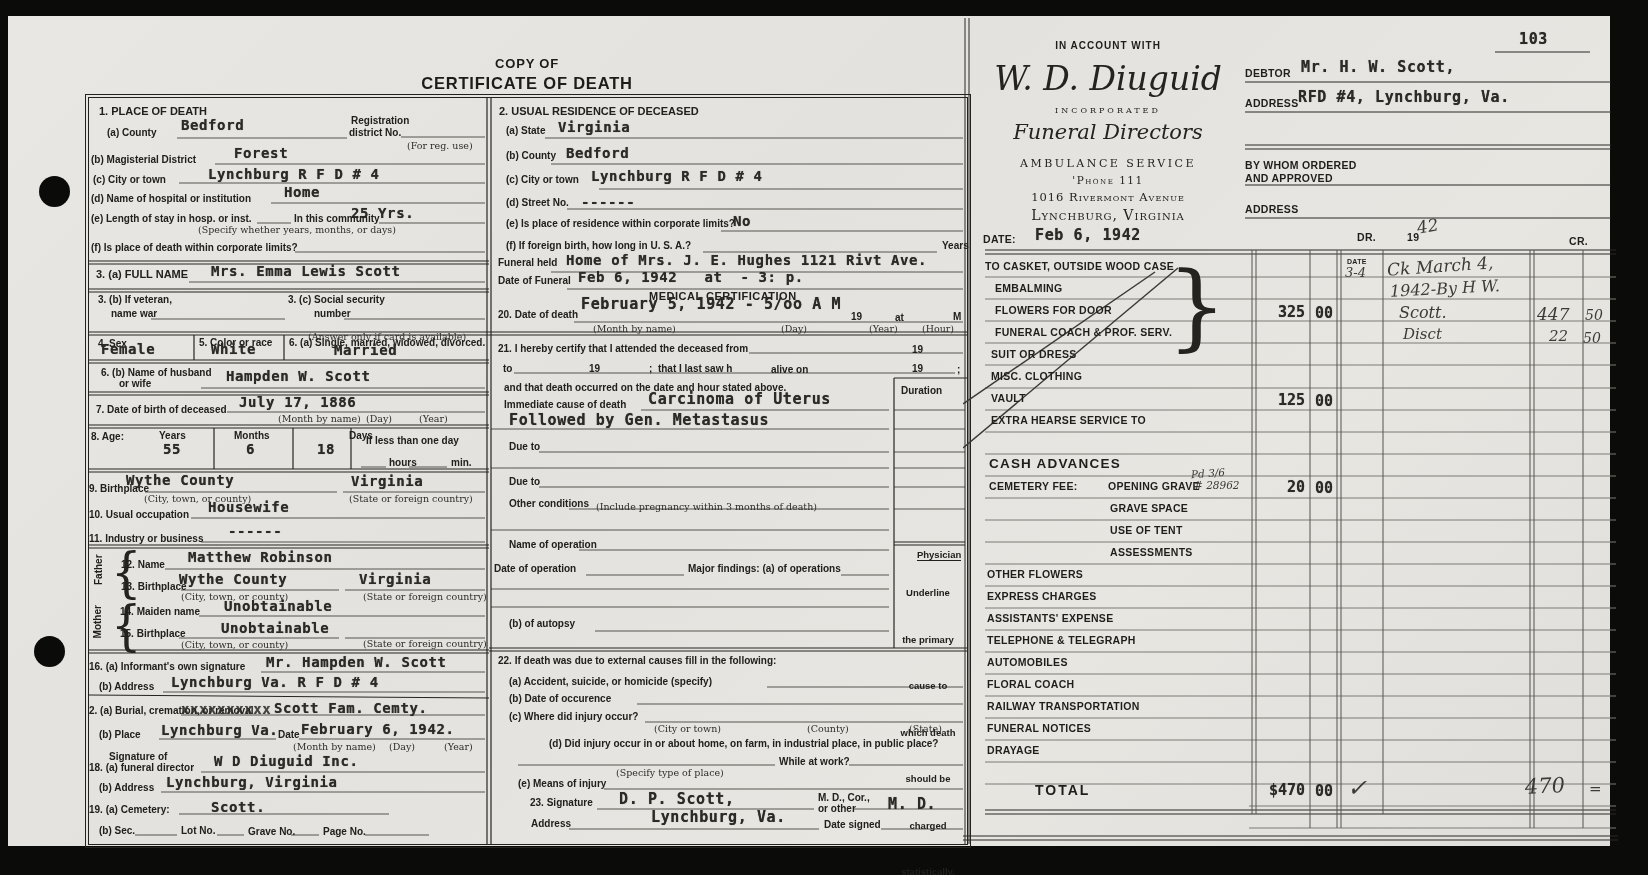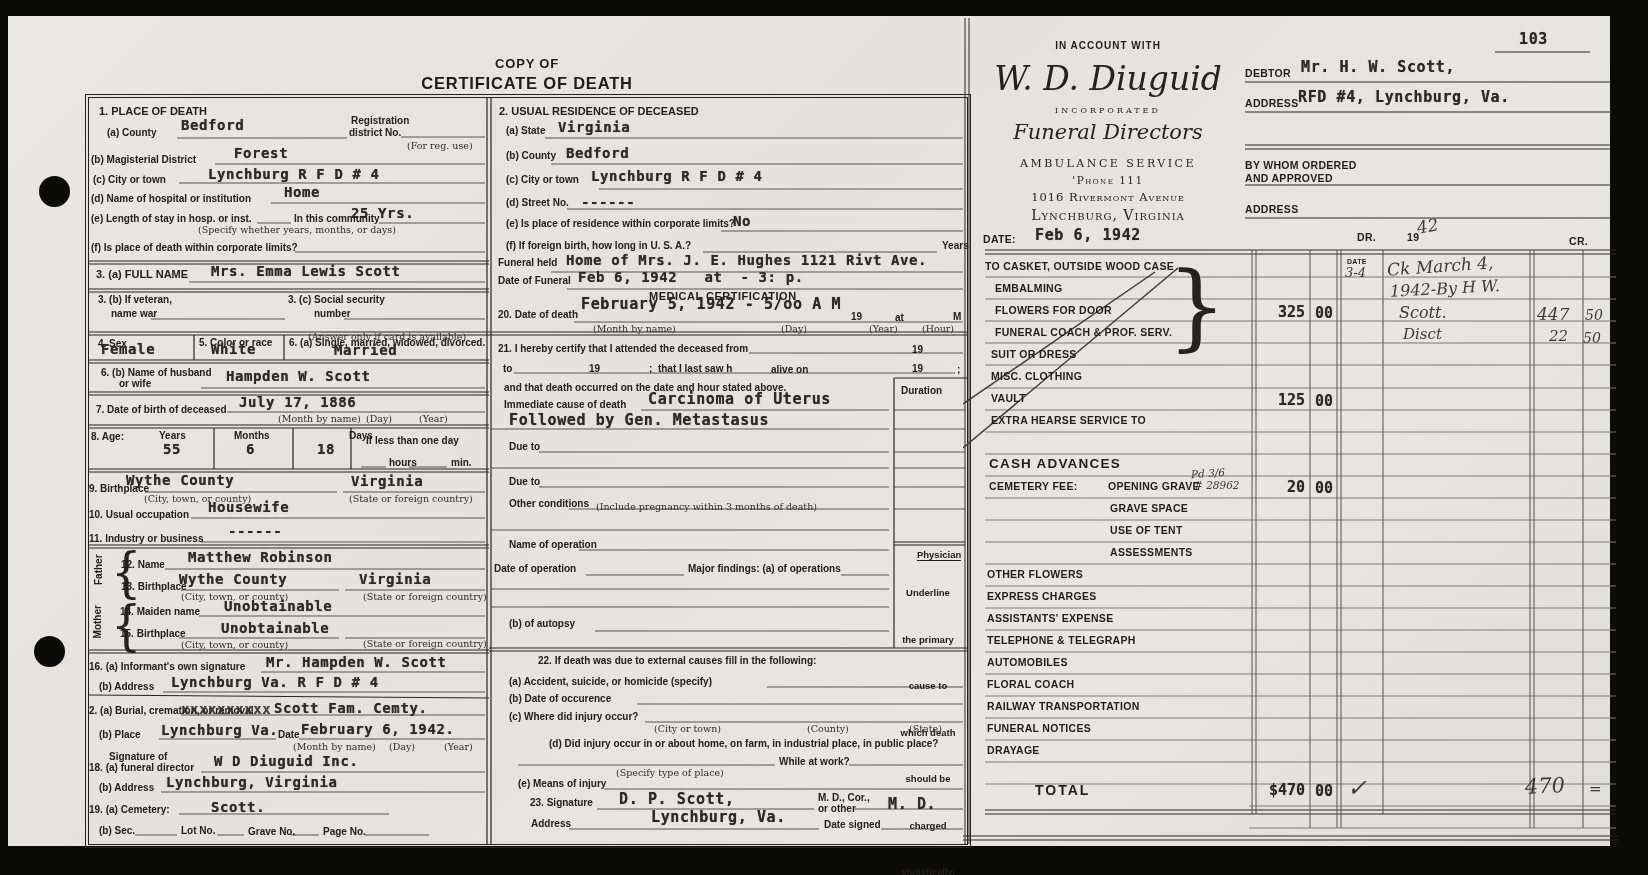--- a/index.html
+++ b/index.html
@@ -327,21 +327,21 @@
      <div style="font:bold 9.5px/11px 'Liberation Sans',sans-serif;color:#21201c;border-bottom:1px solid #21201c;display:inline-block;margin-bottom:9px;">Physician</div>
      <div style="font:bold 9.5px/10.5px 'Liberation Sans',sans-serif;color:#21201c;">Underline</div>
      <div style="font:bold 9.5px/10.5px 'Liberation Sans',sans-serif;color:#21201c;">the primary</div>
      <div style="font:bold 9.5px/10.5px 'Liberation Sans',sans-serif;color:#21201c;">cause to</div>
      <div style="font:bold 9.5px/10.5px 'Liberation Sans',sans-serif;color:#21201c;">which death</div>
      <div style="font:bold 9.5px/10.5px 'Liberation Sans',sans-serif;color:#21201c;">should be</div>
      <div style="font:bold 9.5px/10.5px 'Liberation Sans',sans-serif;color:#21201c;">charged</div>
      <div style="font:bold 9.5px/10.5px 'Liberation Sans',sans-serif;color:#21201c;">statistically.</div>
    </div>
 
-   <span class="ab lbl" style="left:409px;top:557px;margin-left:40px;">22. If death was due to external causes fill in the following:</span>
+   <span class="ab lbl" style="left:409px;top:557px;">22. If death was due to external causes fill in the following:</span>
    <span class="ab lbl" style="left:420px;top:578px;">(a) Accident, suicide, or homicide (specify)</span>
    <span class="ab lbl" style="left:420px;top:595px;">(b) Date of occurence</span>
    <span class="ab lbl" style="left:420px;top:613px;">(c) Where did injury occur?</span>
    <span class="ab hint" style="left:565px;top:626px;">(City or town)</span>
    <span class="ab hint" style="left:718px;top:626px;">(County)</span>
    <span class="ab hint" style="left:820px;top:626px;">(State)</span>
    <span class="ab lbl" style="left:429px;top:640px;padding-left:31px;">(d) Did injury occur in or about home, on farm, in industrial place, in public place?</span>
    <span class="ab lbl" style="left:690px;top:658px;">While at work?</span>
    <span class="ab hint" style="left:527px;top:670px;">(Specify type of place)</span>
    <span class="ab lbl" style="left:429px;top:680px;">(e) Means of injury</span>

